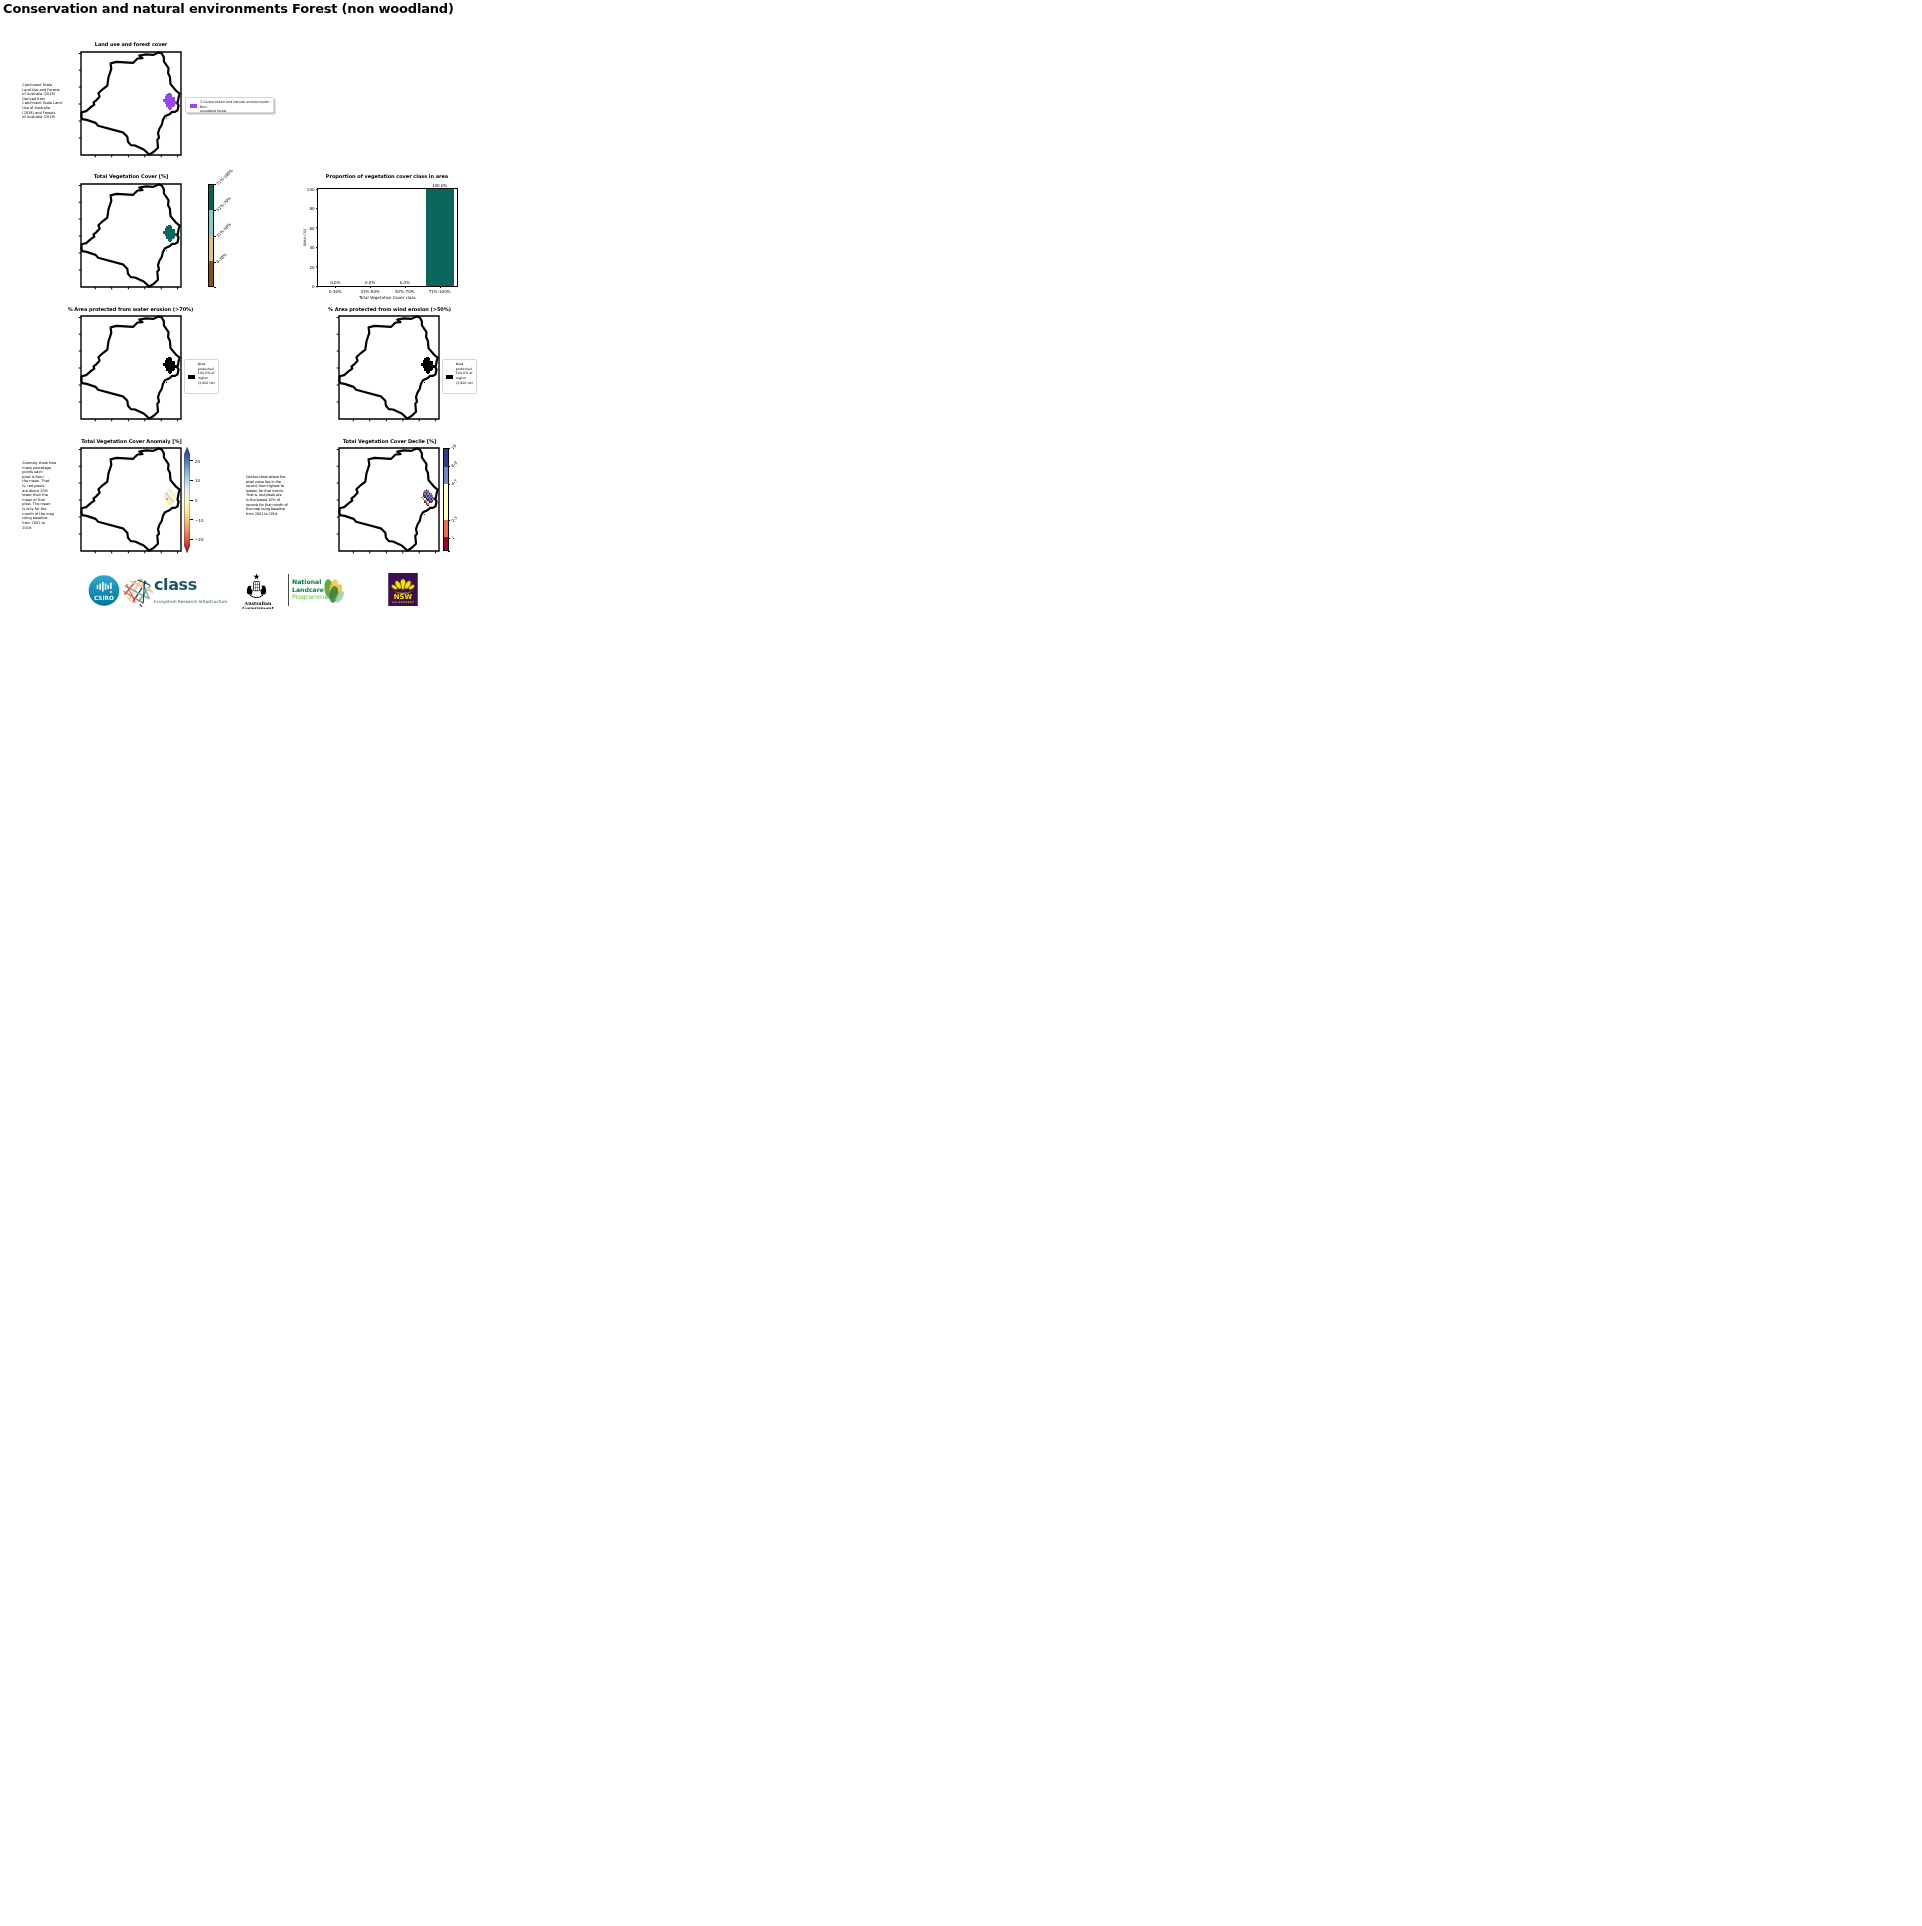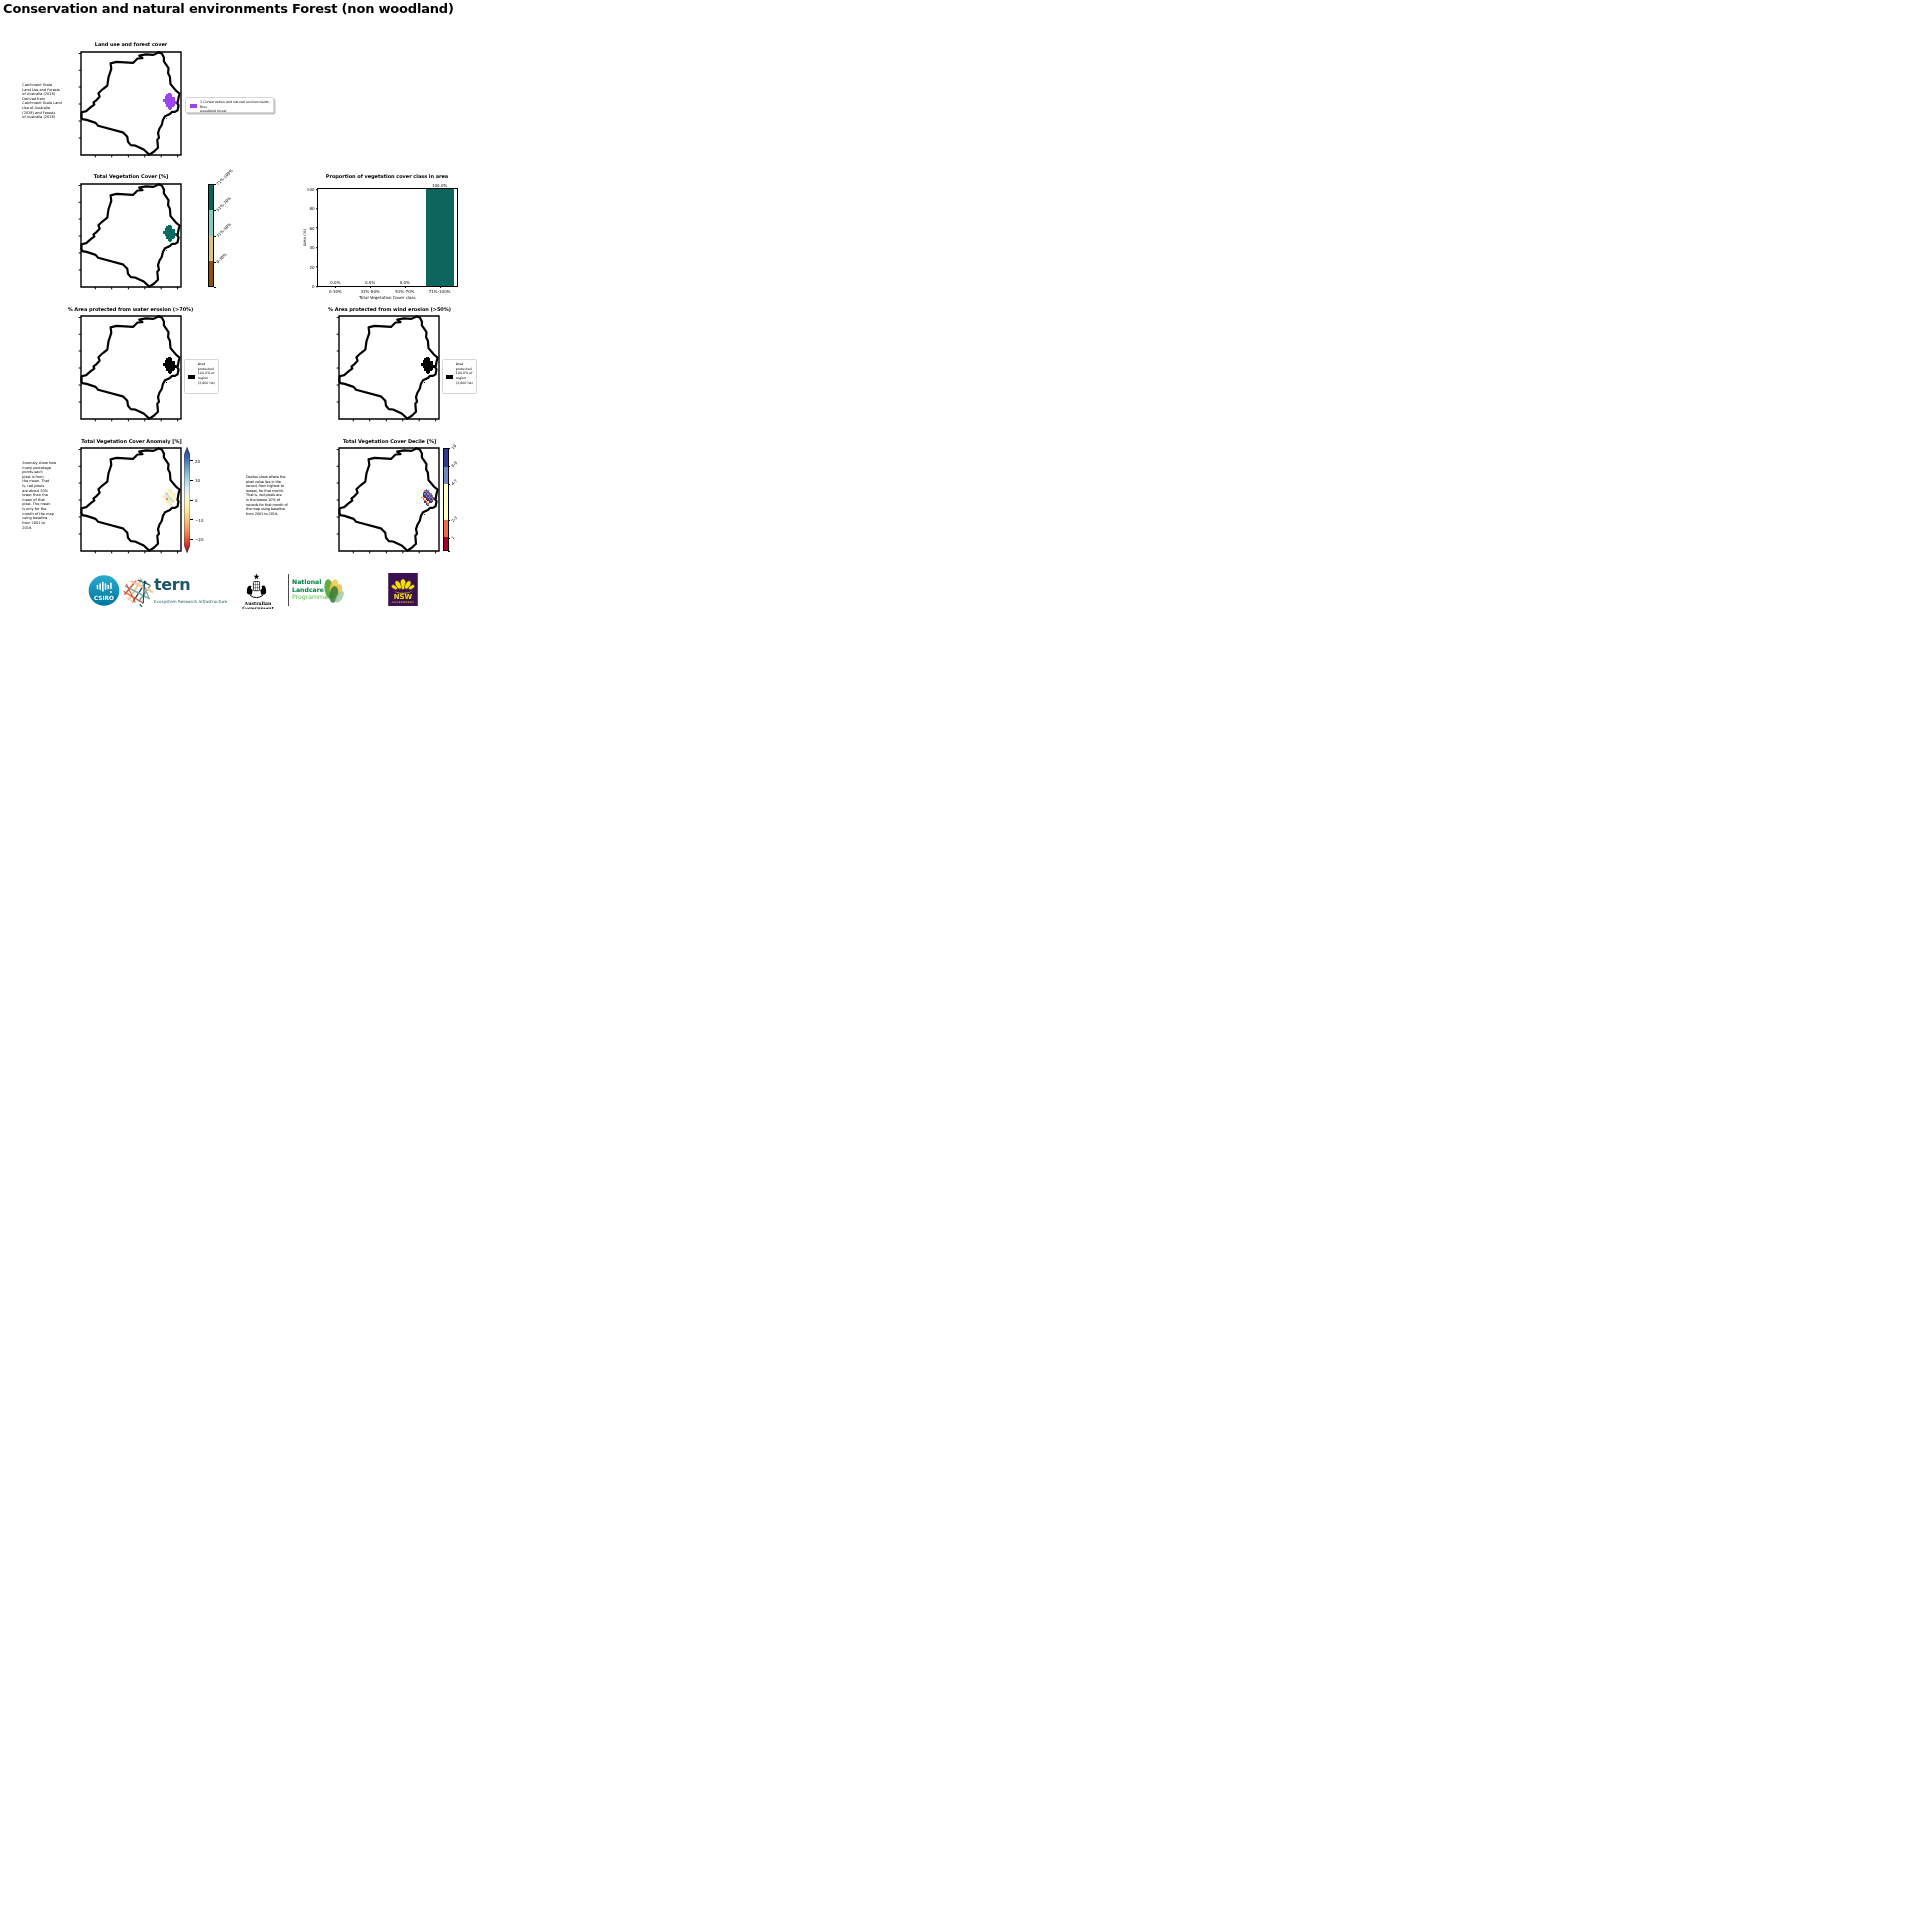--- a/index.html
+++ b/index.html
@@ -706,21 +706,21 @@
       <line x1="10" y1="26" x2="74" y2="60" stroke="#7eb0a2" stroke-width="4"></line>
       <line x1="22" y1="12" x2="86" y2="44" stroke="#f3c9a2" stroke-width="6"></line>
       <line x1="30" y1="6" x2="88" y2="30" stroke="#16485a" stroke-width="3"></line>
       <line x1="2" y1="50" x2="46" y2="78" stroke="#f3c9a2" stroke-width="5"></line>
       <line x1="14" y1="18" x2="42" y2="76" stroke="#df5b41" stroke-width="3"></line>
       <line x1="52" y1="4" x2="78" y2="66" stroke="#7eb0a2" stroke-width="3.5"></line>
       <line x1="64" y1="8" x2="60" y2="74" stroke="#16485a" stroke-width="3"></line>
     </g>
     <line x1="52" y1="76" x2="56" y2="81" stroke="#16485a" stroke-width="3" stroke-linecap="round"></line>
   </svg>
-  <div class="footer-text" style="left:154px;top:576px;font-size:16px;font-weight:800;line-height:1.1;color:#1d5668;letter-spacing:-0.4px;">tern</div>
+  <div class="footer-text" style="left:154px;top:576px;font-size:16px;font-weight:800;line-height:1.1;color:#1d5668;letter-spacing:-0.4px;">class</div>
   <div class="footer-text" style="left:154px;top:599px;font-size:4.2px;color:#1d5668;">Ecosystem Research Infrastructure</div>
 
   <svg class="abs" style="left:240px;top:573px;" width="33" height="28.5" viewBox="0 0 86 74">
     <polygon points="43,1 45,7 51,7 46,11 48,17 43,13 38,17 40,11 35,7 41,7" fill="#000"></polygon>
     <rect x="35" y="22" width="16" height="24" rx="2" fill="#fff" stroke="#000" stroke-width="2"></rect>
     <line x1="40.5" y1="22" x2="40.5" y2="46" stroke="#000" stroke-width="1"></line>
     <line x1="45.5" y1="22" x2="45.5" y2="46" stroke="#000" stroke-width="1"></line>
     <line x1="35" y1="30" x2="51" y2="30" stroke="#000" stroke-width="1"></line>
     <line x1="35" y1="38" x2="51" y2="38" stroke="#000" stroke-width="1"></line>
     <path d="M18,44 q2,-14 12,-10 q-4,8 3,10 l-2,12 q-10,2 -13,-4 z" fill="#000"></path>

